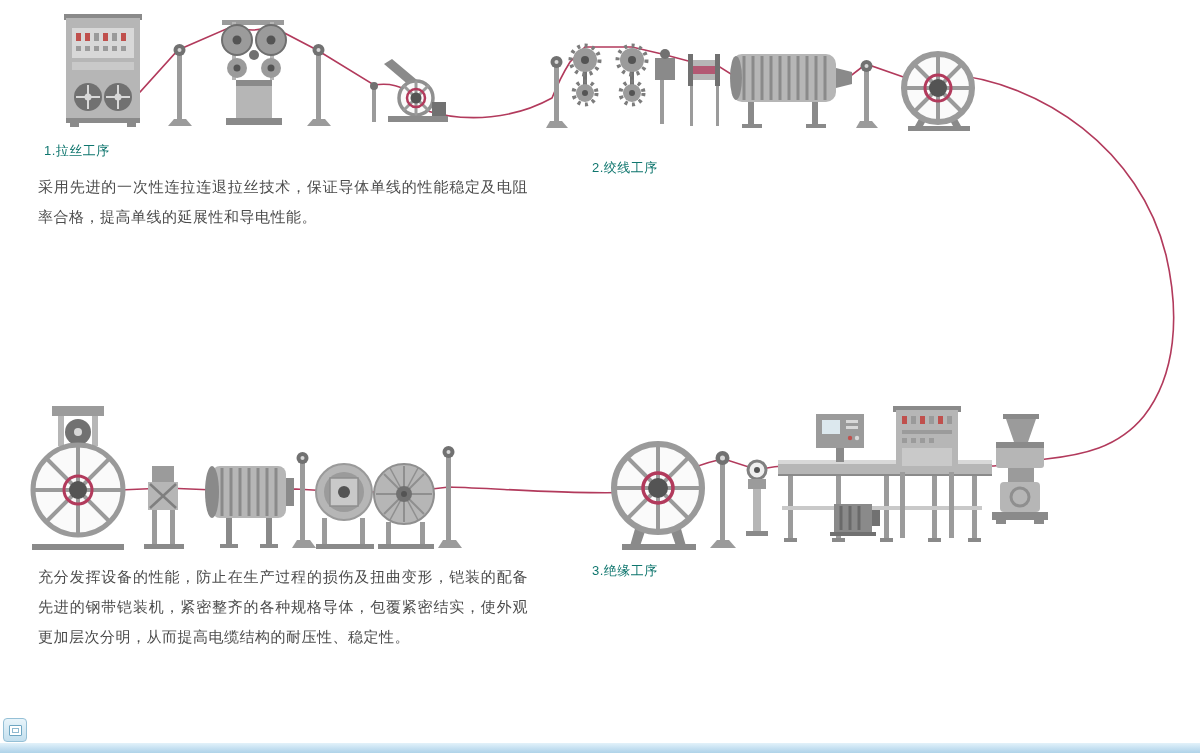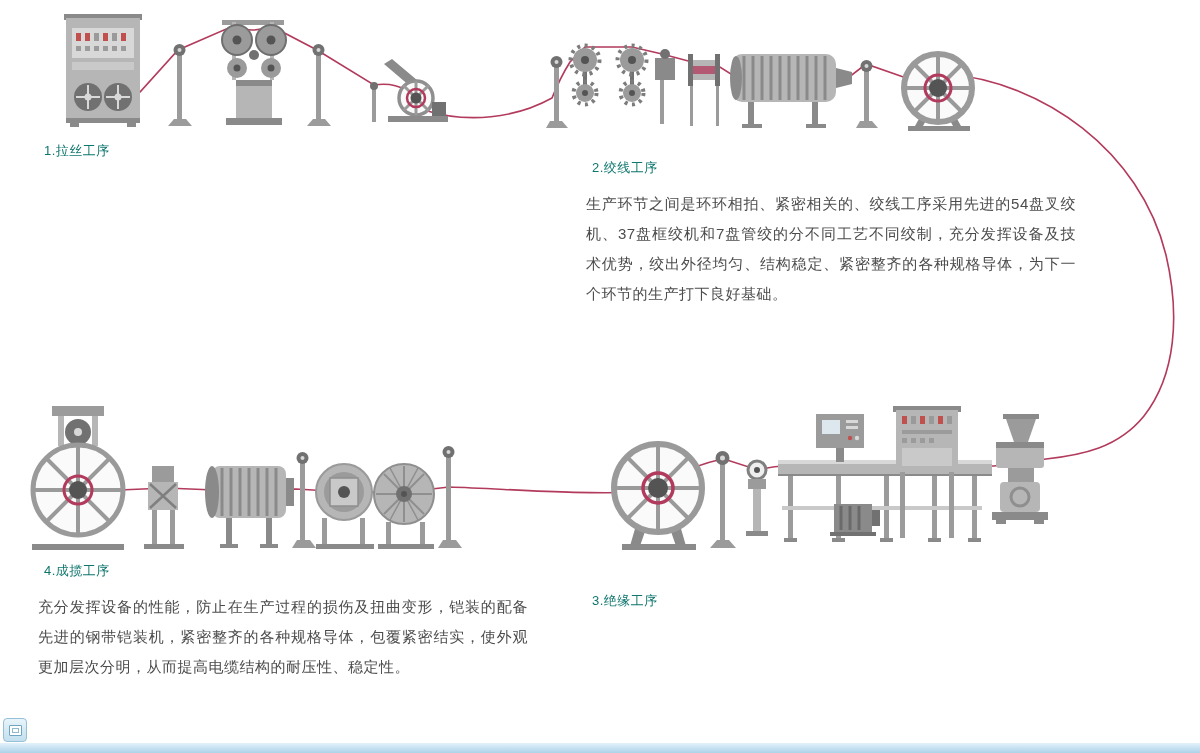--- a/index.html
+++ b/index.html
@@ -7,21 +7,21 @@
     position:relative;width:1200px;height:753px;background:#ffffff;
     font-family:"Liberation Sans","DejaVu Sans",sans-serif;overflow:hidden;
   }
   svg.flow{position:absolute;left:0;top:0;}
   .tb{position:absolute;}
   .tb h3{margin:0 0 12px 6px;font-size:13px;font-weight:400;color:#0f766e;letter-spacing:.5px;}
   .tb p{margin:0;font-size:15px;line-height:30px;color:#4c4c4c;text-align:justify;letter-spacing:.5px;}
   .tb1{left:38px;top:142px;width:490px;}
   .tb2{left:586px;top:159px;width:490px;}
   .tb4{left:38px;top:562px;width:490px;}
-  .tb3{left:586px;top:592px;width:492px;}
+  .tb3{left:586px;top:562px;width:492px;}
   .footer-bar{
     position:absolute;left:0;bottom:0;width:1200px;height:10px;
     background:linear-gradient(to bottom,#e3f2fa 0%,#c2def0 60%,#aed3e8 100%);
   }
   .corner-icon{
     position:absolute;left:3px;top:718px;width:22px;height:22px;border-radius:4px;
     background:linear-gradient(#e8f4fa,#c3dfee);border:1px solid #95c0d6;
     display:flex;align-items:center;justify-content:center;cursor:pointer;
   }
   .corner-icon .inner{
@@ -396,29 +396,28 @@
         <rect x="446" y="456" width="5" height="88" class="m2"></rect>
         <circle cx="448.5" cy="452" r="6" class="m4"></circle>
           <circle cx="448.5" cy="452" r="2" class="ml"></circle>
         <polygon points="438,548 462,548 456,540 443,540" class="m2"></polygon>
       </g>
     </g>
   </svg>
 
   <section class="tb tb1">
     <h3>1.拉丝工序</h3>
+    <p>采用先进的一次性连拉连退拉丝技术，保证导体单线的性能稳定及电阻率合格，提高单线的延展性和导电性能。</p>
   </section>
 
   <section class="tb tb2">
     <h3>2.绞线工序</h3>
-    <p>生产环节之间是环环相拍、紧密相关的、绞线工序采用先进的54盘叉绞机、37盘框绞机和7盘管绞的分不同工艺不同绞制，充分发挥设备及技术优势，绞出外径均匀、结构稳定、紧密整齐的各种规格导体，为下一个环节的生产打下良好基础。</p>
   </section>
 
   <section class="tb tb4">
-    <h3>4.成揽工序</h3>
     <p>充分发挥设备的性能，防止在生产过程的损伤及扭曲变形，铠装的配备先进的钢带铠装机，紧密整齐的各种规格导体，包覆紧密结实，使外观更加层次分明，从而提高电缆结构的耐压性、稳定性。</p>
   </section>
 
   <section class="tb tb3">
     <h3>3.绝缘工序</h3>
   </section>
 
   <div class="footer-bar"></div>
 
   <div class="corner-icon">

